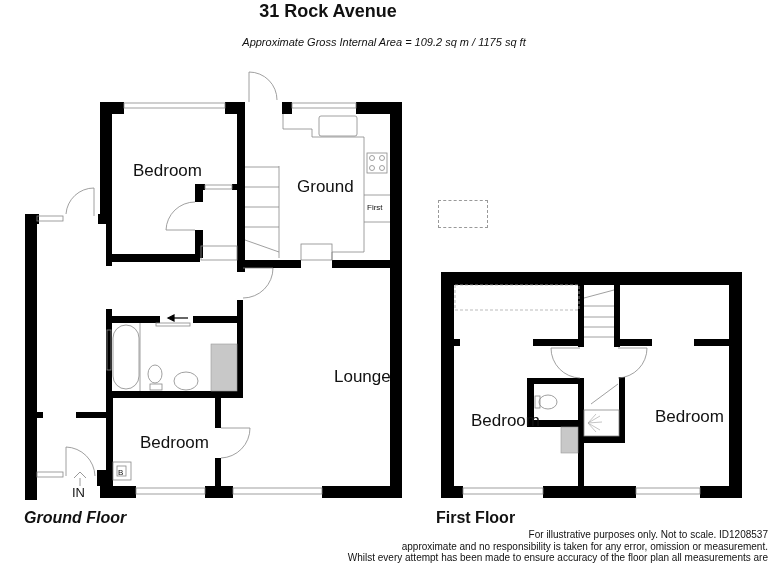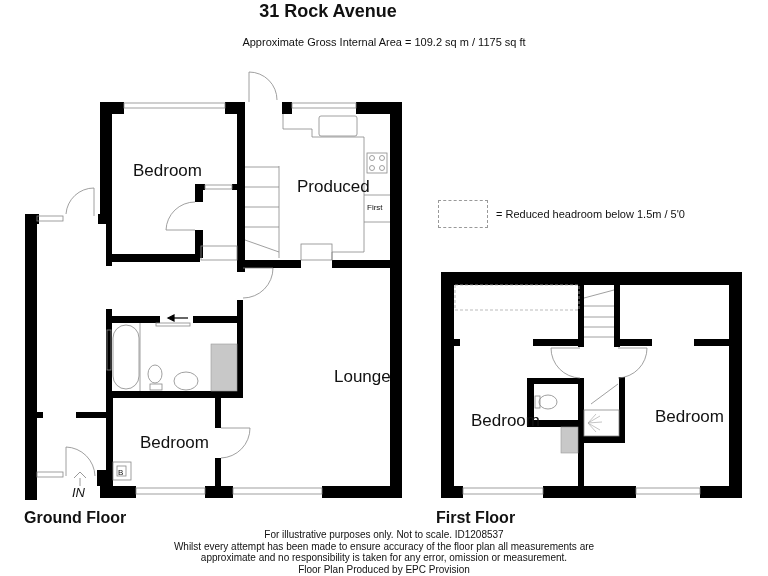--- a/index.html
+++ b/index.html
@@ -1,26 +1,26 @@
 <!DOCTYPE html>
 <html><head>
 <meta charset="utf-8">
 <style>
   html, body { margin:0; padding:0; background:#ffffff; }
   body { width:768px; height:576px; position:relative; overflow:hidden;
          font-family:"Liberation Sans", sans-serif; color:#111; }
   .title { position:absolute; left:0; width:656px; top:0; text-align:center;
            font-size:18px; font-weight:bold; line-height:22px; }
   .subtitle { position:absolute; left:0; width:768px; top:35px; text-align:center;
-              font-size:11px; line-height:14px; }
+              font-size:11px; line-height:14px;font-style:italic; }
   .floor-label { position:absolute; font-size:16px; font-weight:bold; line-height:20px; }
   .legend { position:absolute; left:438px; top:200px; height:28px; display:flex; align-items:center; }
   .legend-box { width:50px; height:28px; border:1px dashed #999; box-sizing:border-box; }
   .legend-text { font-size:11px; margin-left:8px; }
-  .footer { position:absolute; left:0; width:768px; top:529px; text-align:center;
+  .footer { position:absolute; left:0; width:768px; top:529px; text-align:right;
             font-size:10px; line-height:11.5px; }
   svg.plan { position:absolute; left:0; top:0; }
   .room-label { position:absolute; font-size:17px; line-height:13px; }
   .small-label { position:absolute; font-size:8px; line-height:10px; }
 </style>
 </head>
 <body>
 
 <div class="title">31 Rock Avenue</div>
 <div class="subtitle">Approximate Gross Internal Area = 109.2 sq m / 1175 sq ft</div>
@@ -191,36 +191,34 @@
   <g stroke="#aaa" stroke-width="0.7">
     <line x1="588" y1="423" x2="600" y2="416"></line>
     <line x1="588" y1="423" x2="602" y2="422"></line>
     <line x1="588" y1="423" x2="600" y2="430"></line>
     <line x1="588" y1="423" x2="596" y2="414"></line>
     <line x1="588" y1="423" x2="596" y2="432"></line>
   </g>
 </svg>
 
 <div class="room-label" style="left:133px; top:164px;">Bedroom</div>
-<div class="room-label" style="left:297px; top:180px;">Produced</div>
+<div class="room-label" style="left:297px; top:180px;">Ground</div>
 <div class="small-label" style="left:367px; top:203px;">First</div>
 <div class="room-label" style="left:297px; top:370px;margin-left:37px;">Lounge</div>
 <div class="room-label" style="left:140px; top:436px;">Bedroom</div>
 <div class="small-label" style="left:118px; top:468px;">B</div>
-<div class="room-label" style="left:72px; top:486px; font-size:13px;font-style:italic;">IN</div>
+<div class="room-label" style="left:72px; top:486px; font-size:13px;">IN</div>
 
 <div class="room-label" style="left:471px; top:414px;">Bedroom</div>
 <div class="room-label" style="left:655px; top:410px;">Bedroom</div>
 
 <div class="legend">
   <div class="legend-box"></div>
-  <div class="legend-text">= Reduced headroom below 1.5m / 5'0</div>
 </div>
 
-<div class="floor-label" style="left:24px; top:508px;">Ground Floor</div>
+<div class="floor-label" style="left:24px; top:508px;font-style:italic;">Ground Floor</div>
 <div class="floor-label" style="left:436px; top:508px;">First Floor</div>
 
 <div class="footer">
   <div>For illustrative purposes only. Not to scale. ID1208537</div>
+  <div>approximate and no responsibility is taken for any error, omission or measurement.</div>
   <div>Whilst every attempt has been made to ensure accuracy of the floor plan all measurements are</div>
-  <div>approximate and no responsibility is taken for any error, omission or measurement.</div>
-  <div>Floor Plan Produced by EPC Provision</div>
 </div>
 
 </body></html>

